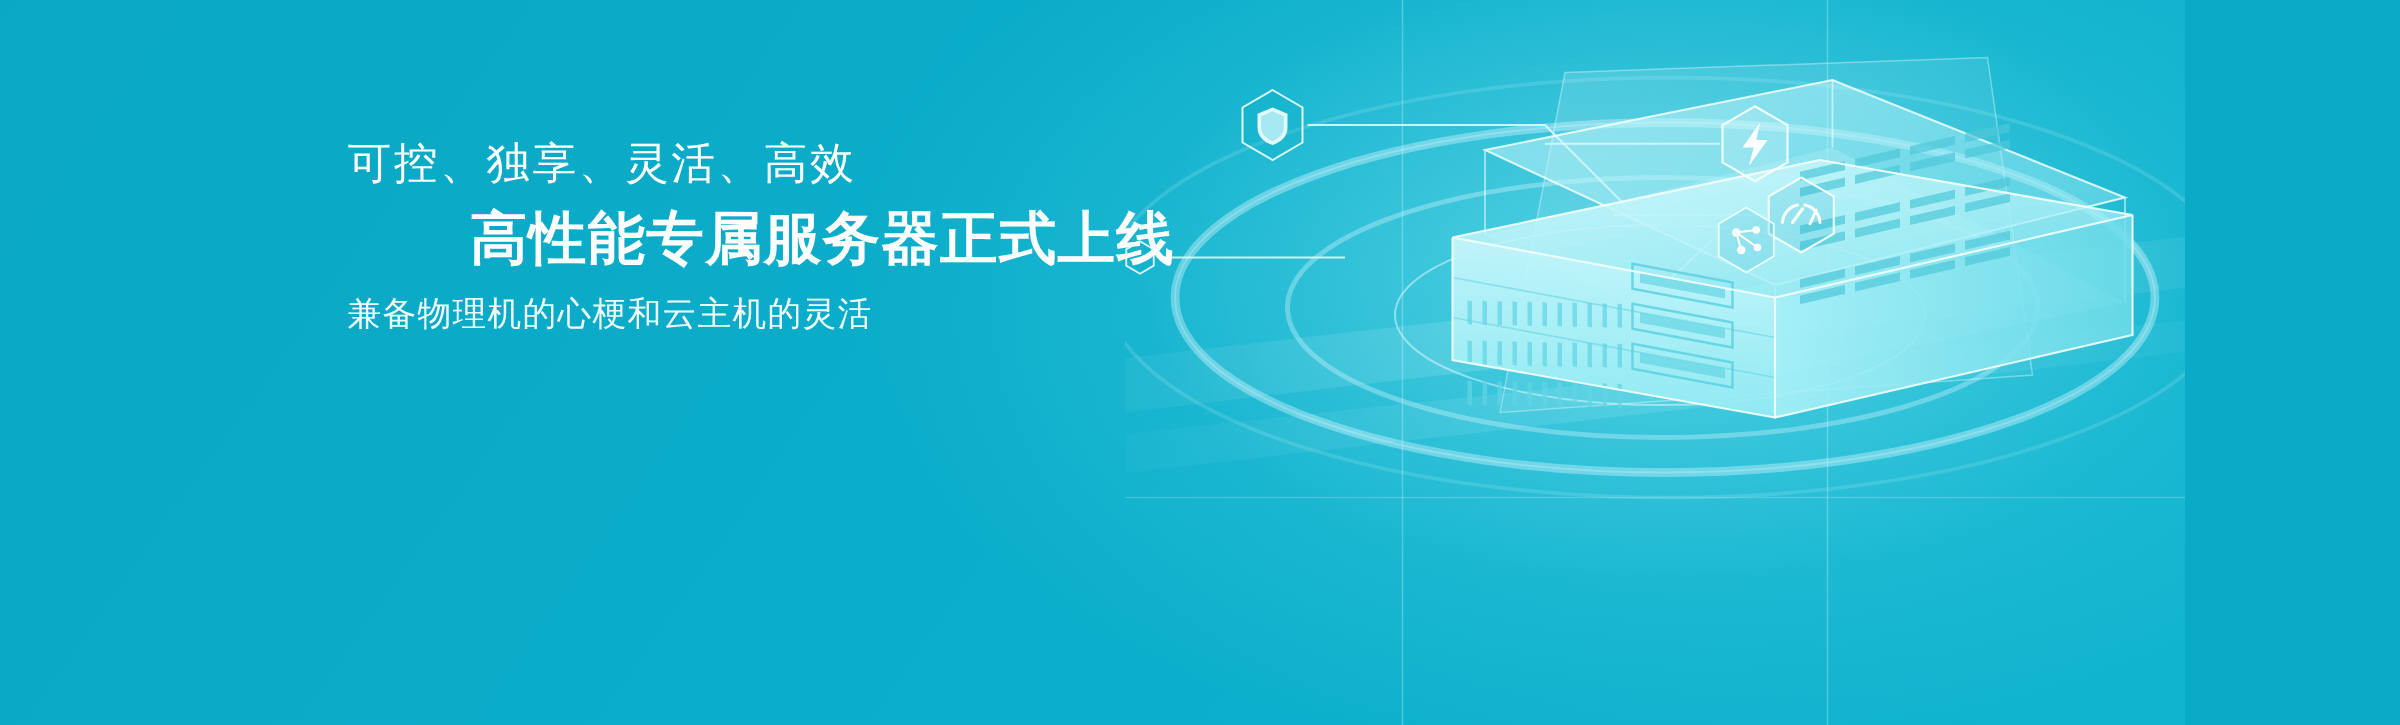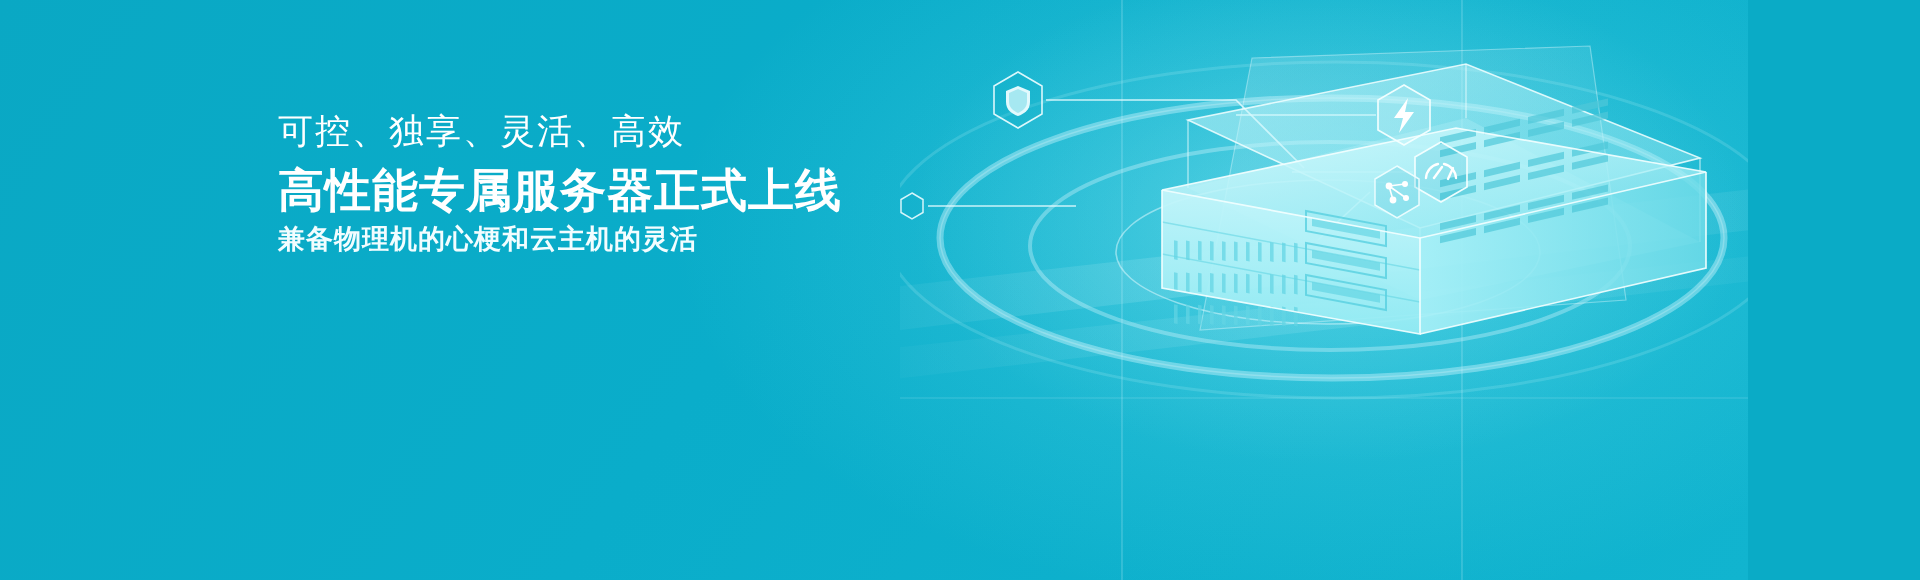--- a/index.html
+++ b/index.html
@@ -20,25 +20,25 @@
   .scene svg{display:block;width:1020px;height:580px;}
 
   
   .copy{position:absolute;left:278px;top:108px;width:760px;}
   .eyebrow{
     color:#ffffff;font-size:35px;line-height:1.34;letter-spacing:2px;
     font-weight:400;white-space:nowrap;
   }
   .headline{
     color:#ffffff;font-size:46px;line-height:1.3;letter-spacing:1px;
-    font-weight:700;white-space:nowrap;margin-top:6px;
+    font-weight:700;white-space:nowrap;margin-top:6px;text-align:center;
   }
   .subcopy{
     color:#f2fdff;font-size:27px;line-height:1.35;letter-spacing:1px;
-    font-weight:700;white-space:nowrap;
+    font-weight:400;white-space:nowrap;margin-top:12px;
   }
 </style>
 </head>
 <body>
 
 <div id="banner">
 
   <div class="scene">
     <svg viewBox="0 0 1020 580" xmlns="http://www.w3.org/2000/svg">
       <defs>

